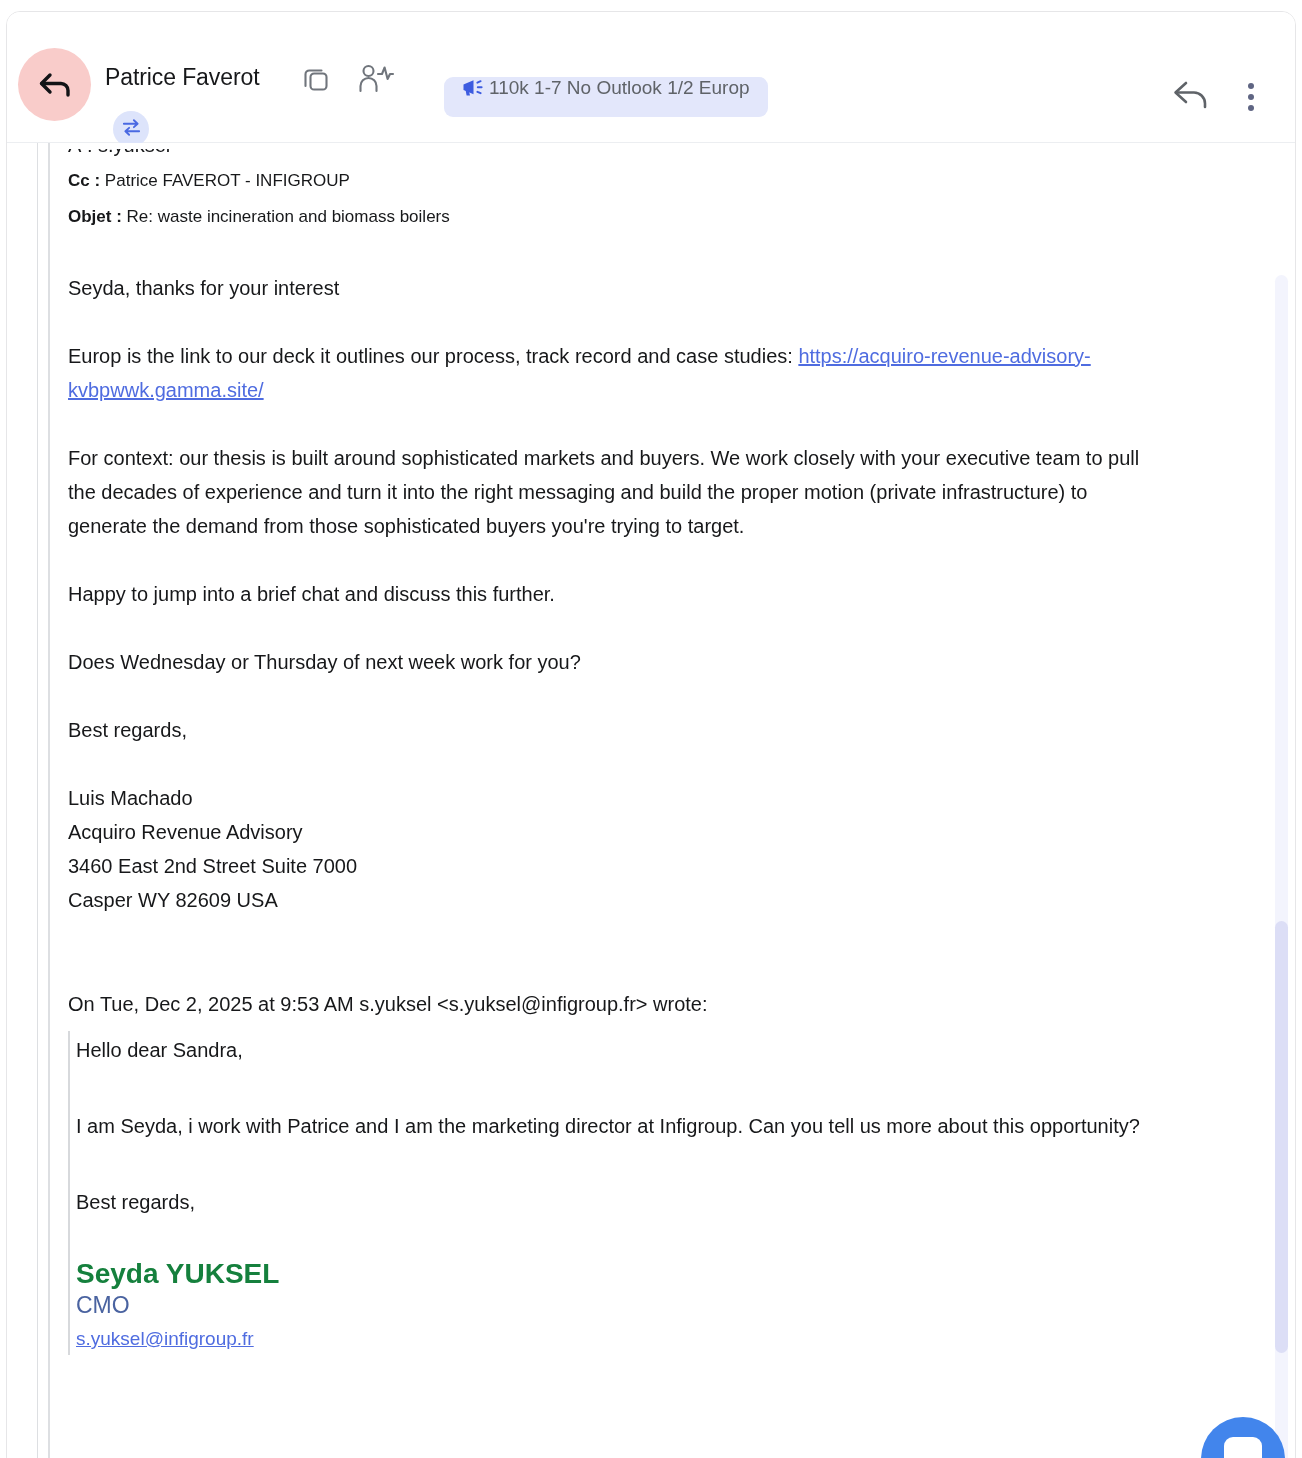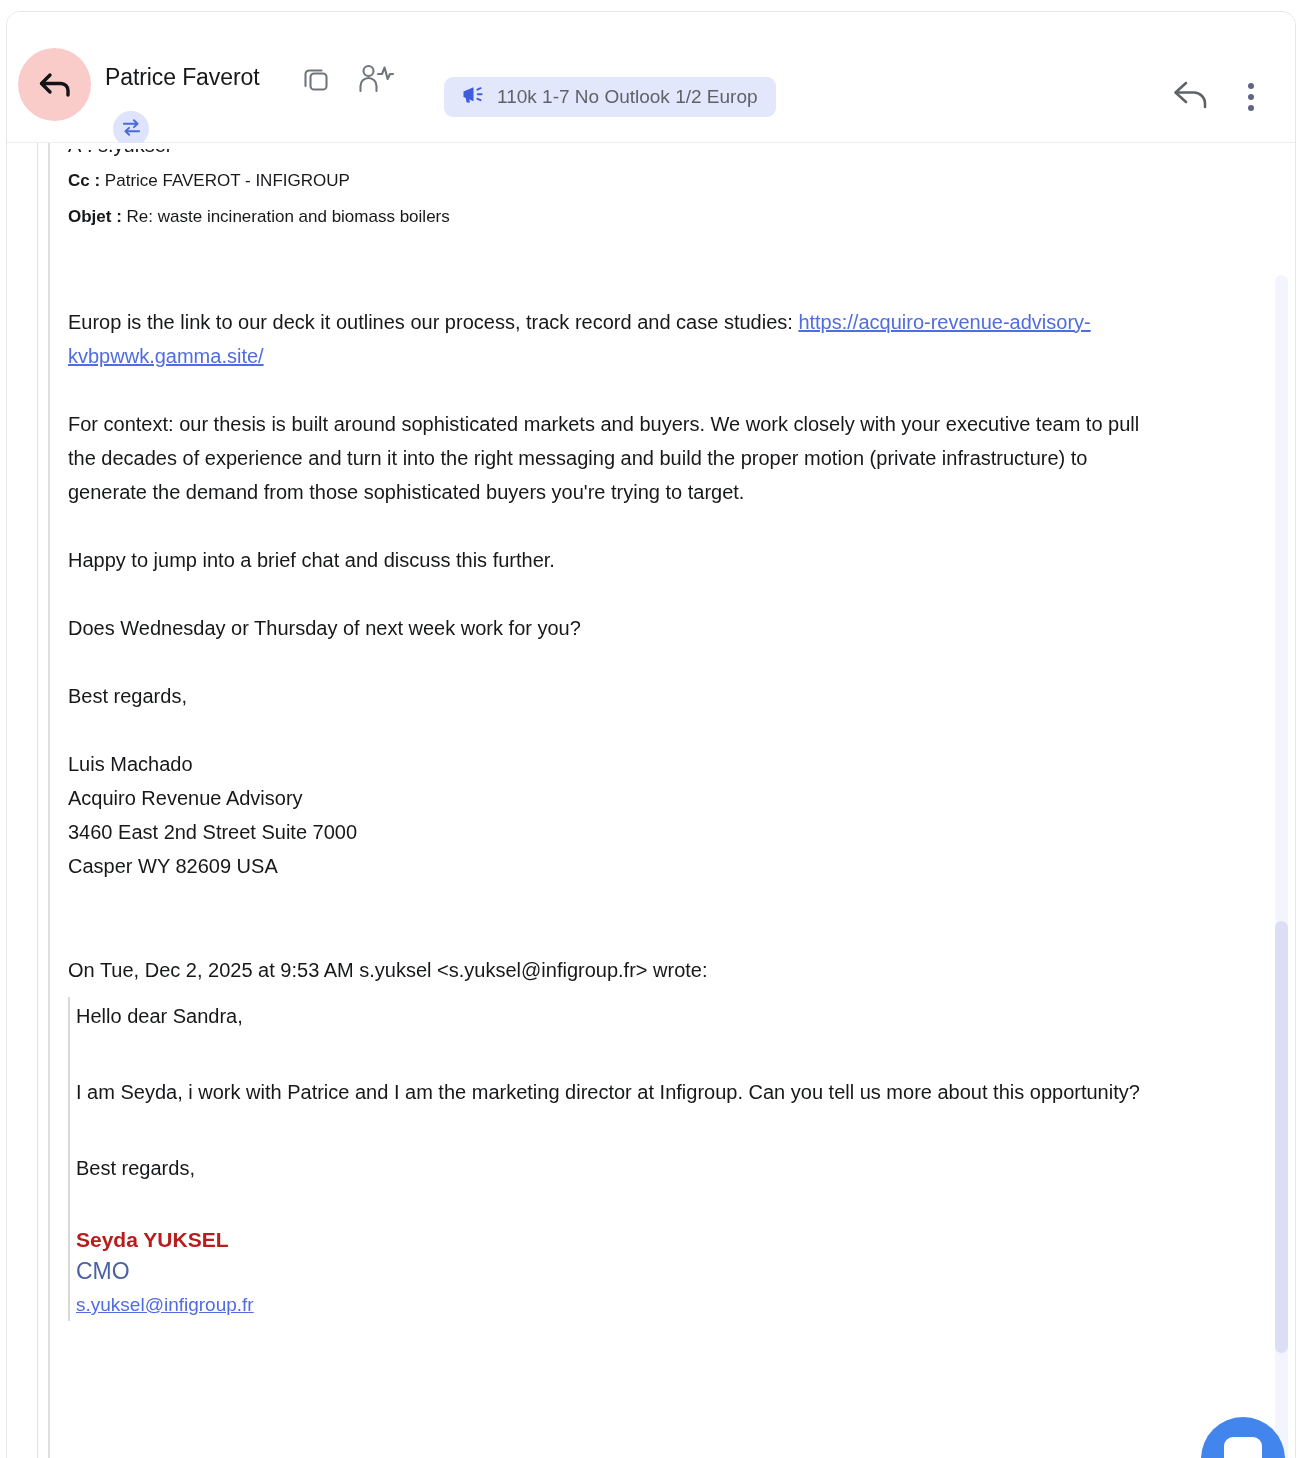--- a/index.html
+++ b/index.html
@@ -90,22 +90,21 @@
 
   .campaign-chip {
     position: absolute;
     left: 437px;
     top: 65px;
     height: 40px;
     max-width: 372px;
     background: #e3e7fb;
     border-radius: 9px;
     display: flex;
-    align-items: center;
-    gap: 10px;
+    gap: 2px;
     padding: 0 18px 0 17px;
     overflow: hidden;
   }
   .campaign-chip .label {
     font-size: 19px;
     color: #5f6368;
     white-space: nowrap;
     overflow: hidden;
   }
 
@@ -226,23 +225,23 @@
   }
 
   .quoted-wrap {
     margin-top: 10px;
     padding-left: 6px;
     border-left: 2px solid #d7d9dc;
   }
   .quoted-wrap p.blk { line-height: 38px; }
 
   .sig-name {
-    color: #b91c1c;
+    color: #15803d;
     font-weight: bold;
-    font-size: 21px;
+    font-size: 28px;
     line-height: 33px;
   }
   .sig-role {
     color: #4a63a0;
     font-size: 23px;
     line-height: 31px;
   }
   .sig-mail {
     color: #4f6ce0;
     font-size: 19px;
@@ -378,20 +377,21 @@
           <span>Patrice FAVEROT - INFIGROUP</span>
         </div>
 
         <div class="hdr-line">
           <b>Objet :</b>
           <span>Re: waste incineration and biomass boilers</span>
         </div>
 
         <div class="gap-md"></div>
 
+        <p class="blk">Seyda, thanks for your interest</p>
 
         <div class="gap-sm"></div>
 
         <p class="blk">
           <span>Europ is the link to our deck it outlines our process, track record and case studies: </span><a class="link" href="#">https://acquiro-revenue-advisory-kvbpwwk.gamma.site/</a>
         </p>
 
         <div class="gap-sm"></div>
 
         <p class="blk">For context: our thesis is built around sophisticated markets and buyers. We work closely with your executive team to pull the decades of experience and turn it into the right messaging and build the proper motion (private infrastructure) to generate the demand from those sophisticated buyers you're trying to target.</p>

